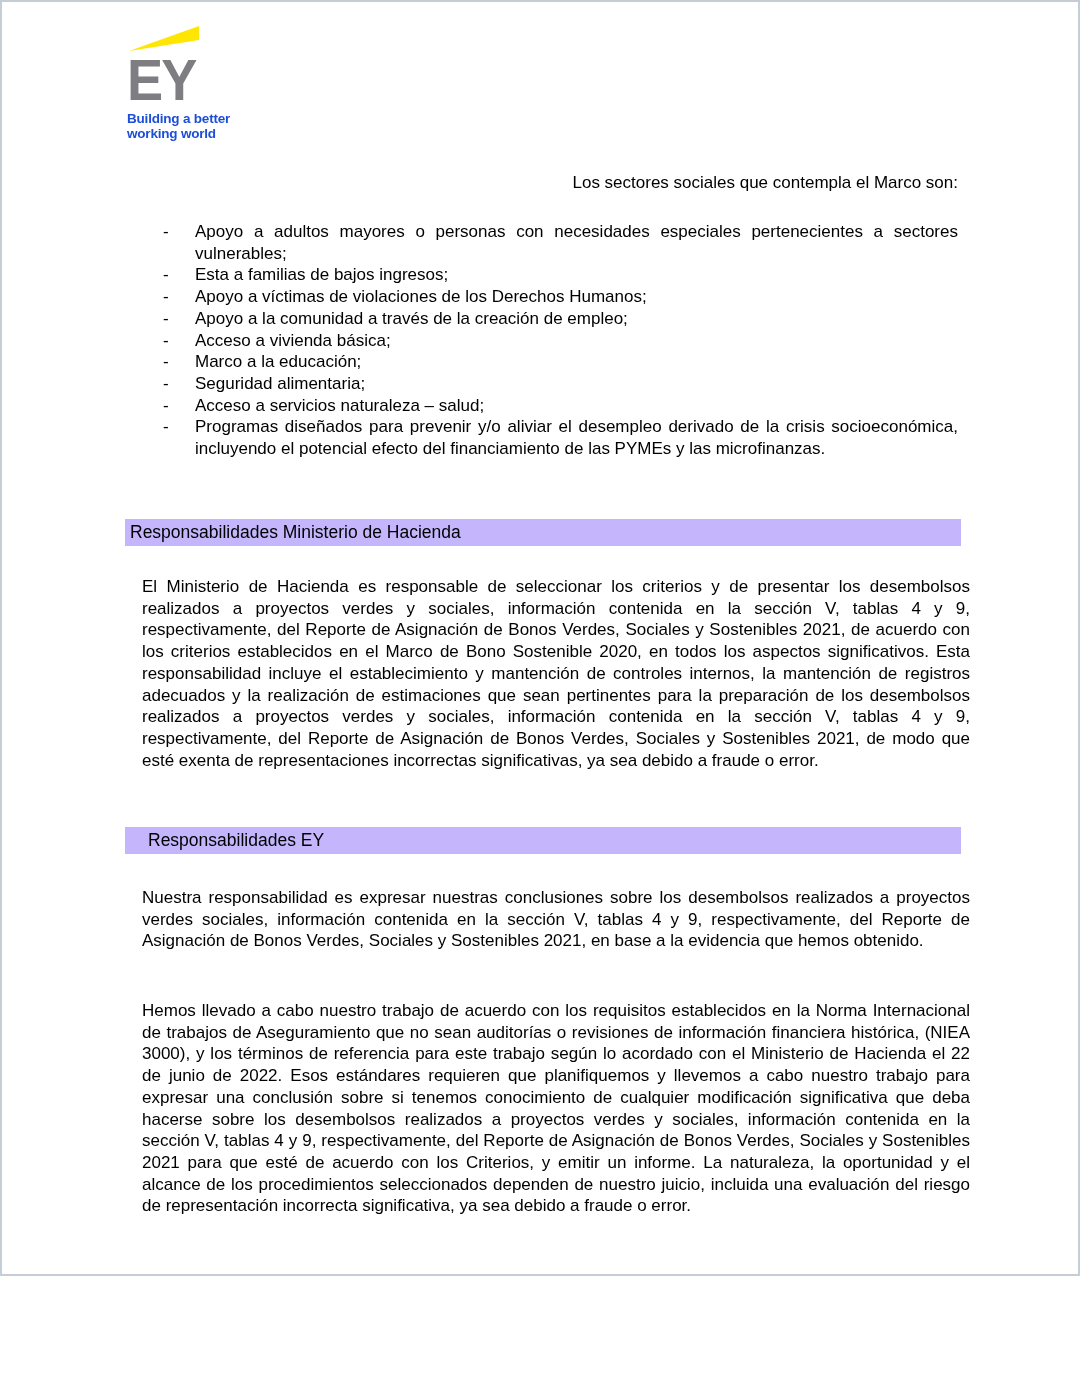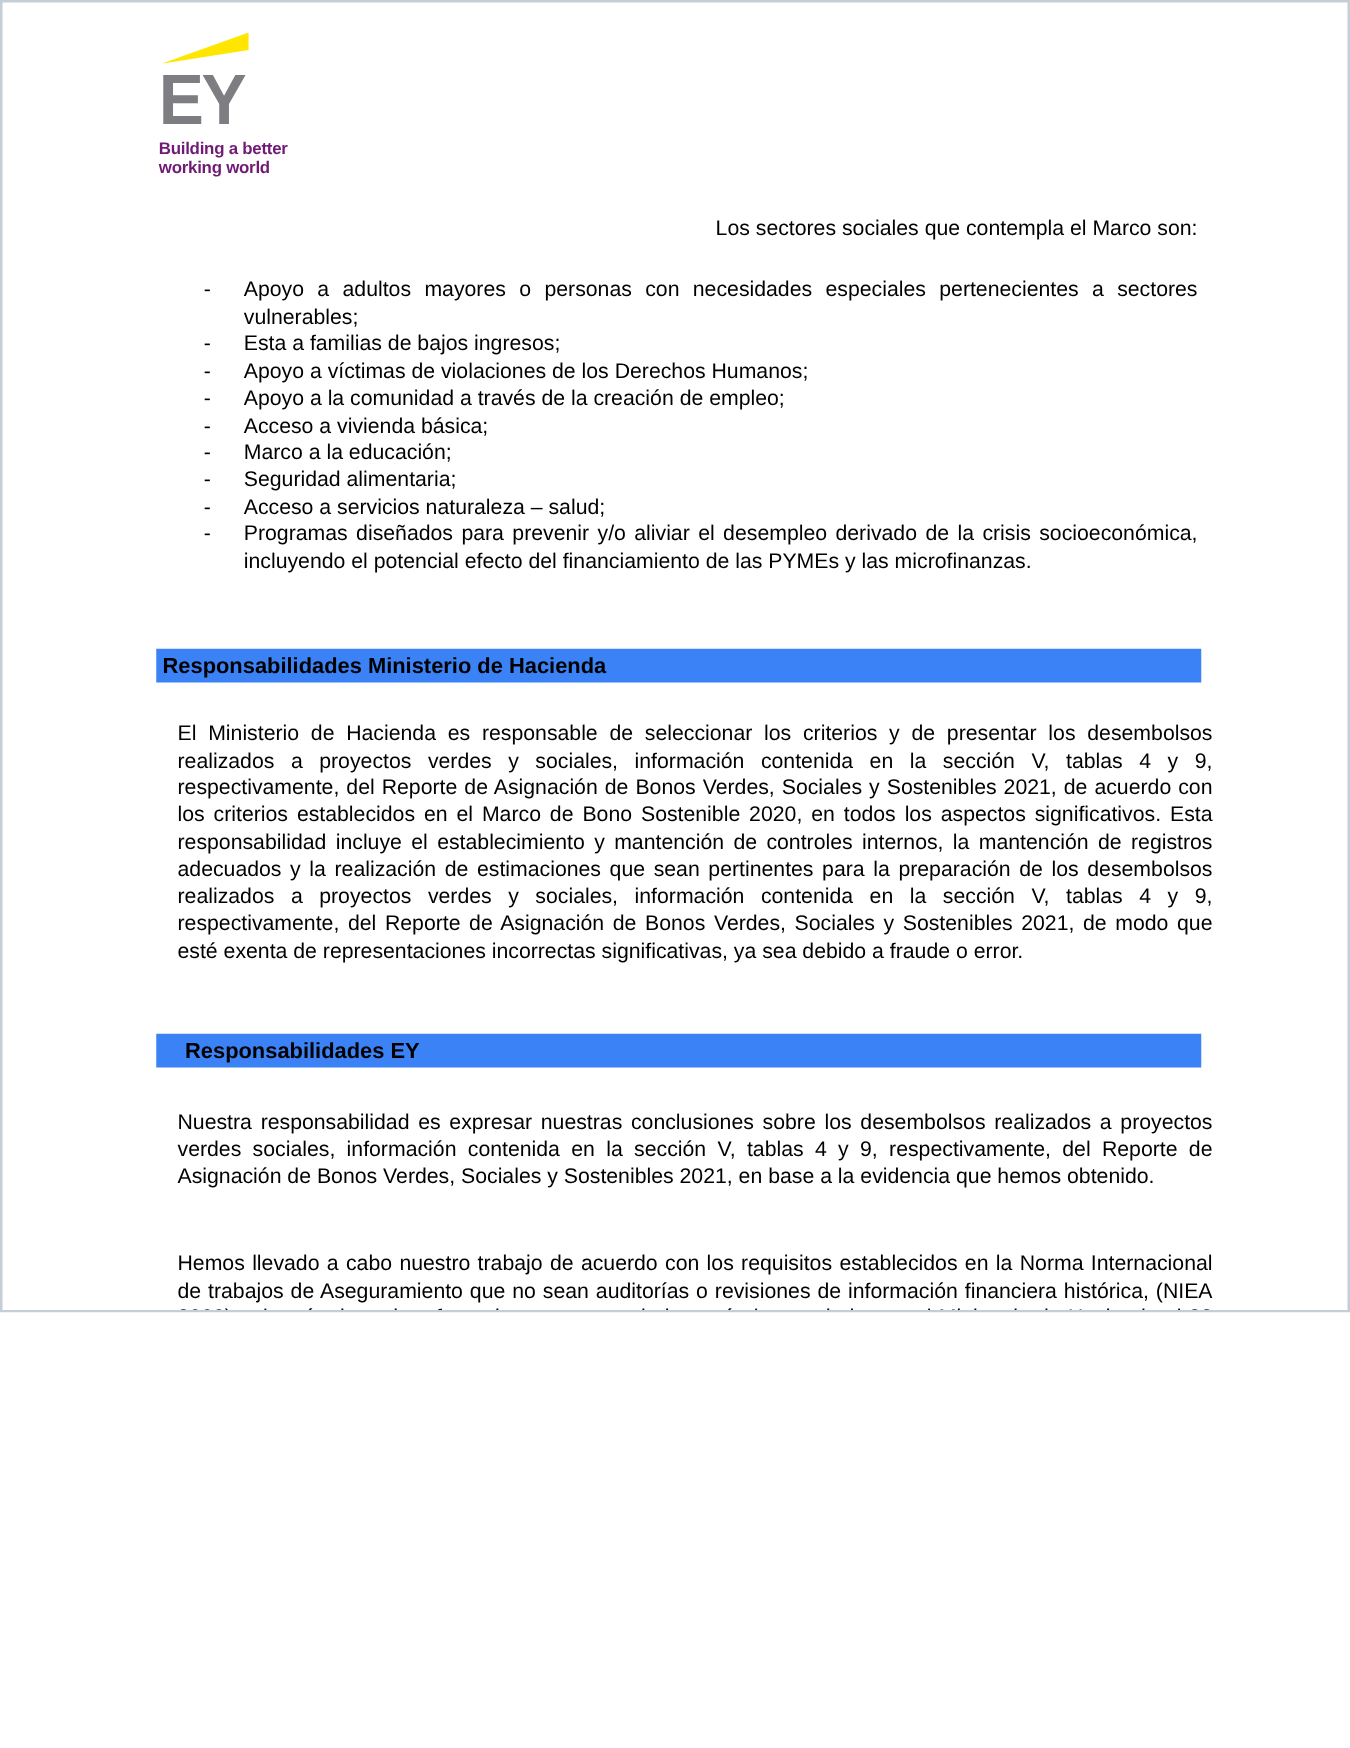--- a/index.html
+++ b/index.html
@@ -1,19 +1,19 @@
 <!DOCTYPE html>
 <html><head>
 <meta charset="utf-8">
 <style>
   html, body { margin: 0; padding: 0; background: #ffffff; }
   .page {
     position: relative;
     width: 1080px;
-    height: 1050px;
+    height: 1276px;
     box-sizing: border-box;
     background: #ffffff;
     border: 2px solid #c5cdd6;
     font-family: "Liberation Sans", sans-serif;
     color: #000000;
     overflow: hidden;
   }
 
   
   .logo { position: absolute; left: 125px; top: 24px; }
@@ -25,21 +25,21 @@
     color: #7e7e82;
     letter-spacing: -2px;
     line-height: 44px;
     transform: scaleX(0.95);
     transform-origin: left center;
   }
   .tagline {
     margin-top: 9px;
     font-size: 13.5px;
     font-weight: bold;
-    color: #701a75;
+    color: #1d4ed8;
     line-height: 15px;
     letter-spacing: -0.2px;
   }
 
   
   .intro {
     position: absolute; left: 128px; top: 170px; width: 828px;
     margin: 0; font-size: 17px; line-height: 21.7px; text-align: right;
   }
   .bullets { position: absolute; left: 128px; top: 219px; width: 828px; }
@@ -48,22 +48,22 @@
     padding-left: 65px;
     font-size: 17px;
     line-height: 21.7px;
     text-align: justify;
   }
   .dash { position: absolute; left: 33px; }
 
   .bar {
     position: absolute; left: 123px; width: 836px; height: 27px;
     box-sizing: border-box;
-    background: #3b82f6;
-    font-size: 17.5px; font-weight: bold; line-height: 27px;
+    background: #c4b5fd;
+    font-size: 17.5px; font-weight: normal; line-height: 27px;
     padding-left: 5px;
     white-space: nowrap;
   }
   .bar1 { top: 517px; }
   .bar2 { top: 825px; padding-left: 23px; }
 
   .para {
     position: absolute; left: 128px; width: 828px;
     margin: 12px; font-size: 17px; line-height: 21.7px;
     text-align: justify;

